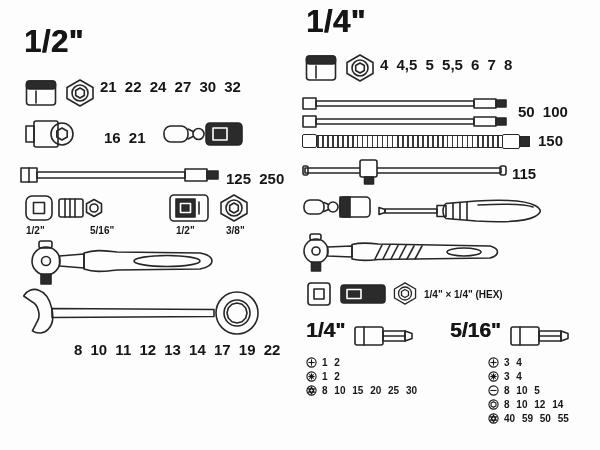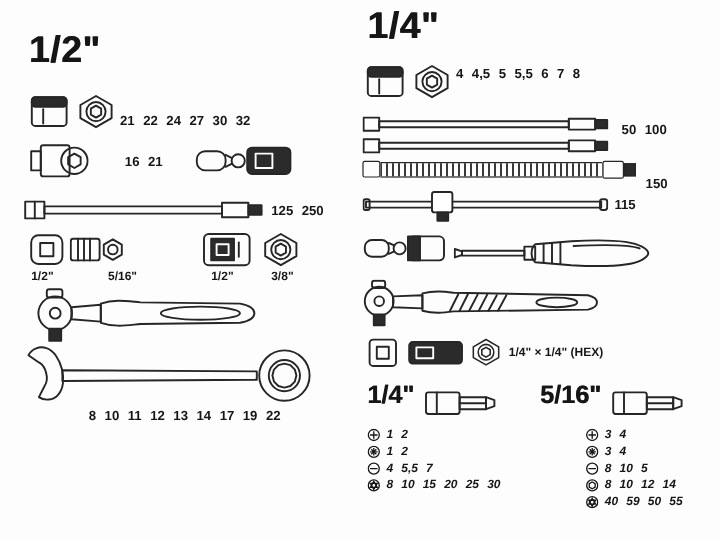--- a/index.html
+++ b/index.html
@@ -1,23 +1,23 @@
 <!DOCTYPE html>
 <html><head>
 <meta charset="utf-8">
 <style>
   html,body{margin:0;padding:0;background:#e9e9e9;}
   #canvas{position:relative;width:600px;height:450px;background:#fdfdfd;
           font-family:"Liberation Sans",sans-serif;color:#161616;overflow:hidden;margin:0 auto;}
   .abs{position:absolute;}
   .h1{font-size:31px;font-weight:bold;letter-spacing:.5px;text-shadow:.6px 0 0 #161616;white-space:nowrap;}
   .h2{font-size:21px;font-weight:bold;text-shadow:.5px 0 0 #161616;white-space:nowrap;}
-  .nums{font-size:11px;font-weight:bold;word-spacing:4px;white-space:nowrap;}
+  .nums{font-size:15px;font-weight:bold;word-spacing:4px;white-space:nowrap;}
   .small-label{font-size:10px;font-weight:bold;white-space:nowrap;}
-  .bit-row{display:flex;height:11px;margin-bottom:3px;font-style:italic;}
+  .bit-row{display:flex;height:11px;margin-bottom:3px;}
   .bit-sizes{font-size:10px;font-weight:bold;word-spacing:4px;white-space:nowrap;}
   svg.tool{stroke:#262626;fill:none;stroke-width:1.6;stroke-linejoin:round;stroke-linecap:round;}
   svg.biticon{stroke:#161616;fill:none;stroke-width:1.2;margin-right:5px;flex:none;}
   .flexwrap{display:flex;align-items:center;}
   .flexcap{width:13px;height:12px;border:1.6px solid #262626;border-radius:2px;flex:none;}
   .flexrib{flex:1;height:11px;border-top:1.6px solid #262626;border-bottom:1.6px solid #262626;
            background:repeating-linear-gradient(90deg,#3a3a3a 0 1.5px,transparent 1.5px 5px);}
   .flexend{width:16px;height:13px;border:1.6px solid #262626;border-radius:2px;flex:none;}
   .flexdrv{width:8px;height:9px;border:1.6px solid #262626;background:#2b2b2b;flex:none;}
 </style>
@@ -185,21 +185,21 @@
 <div id="canvas">
 
   <div class="abs h1" style="left:24px;top:24px">1/2"</div>
 
   <svg class="tool abs" style="left:24px;top:78px" width="34" height="30">
       <use href="#s-socket"></use>
     </svg>
   <svg class="tool abs" style="left:64px;top:78px" width="32" height="30">
       <use href="#s-hexend"></use>
     </svg>
-  <div class="abs nums" style="left:100px;top:95px">21 22 24 27 30 32</div>
+  <div class="abs nums" style="left:100px;top:78px">21 22 24 27 30 32</div>
 
   <svg class="tool abs" style="left:24px;top:116px" width="50" height="36">
       <use href="#s-deepsocket"></use>
     </svg>
   <div class="abs nums" style="left:104px;top:129px">16 21</div>
   <svg class="tool abs" style="left:162px;top:114px" width="84" height="40">
       <use href="#s-ujoint"></use>
     </svg>
 
   <svg class="tool abs" style="left:20px;top:164px" width="200" height="22">
@@ -250,21 +250,21 @@
   <svg class="tool abs" style="left:302px;top:114px" width="208" height="15">
       <use href="#s-ext2"></use>
     </svg>
 
   <div class="abs flexwrap" style="left:302px;top:133px;width:228px;height:16px">
     <div class="flexcap"></div>
     <div class="flexrib"></div>
     <div class="flexend"></div>
     <div class="flexdrv"></div>
   </div>
-  <div class="abs nums" style="left:538px;top:148px">150</div>
+  <div class="abs nums" style="left:538px;top:132px">150</div>
 
   <svg class="tool abs" style="left:302px;top:155px" width="205" height="30">
       <use href="#s-tbar"></use>
     </svg>
   <div class="abs nums" style="left:512px;top:165px">115</div>
 
   <svg class="tool abs" style="left:302px;top:189px" width="72" height="36">
       <use href="#s-ujoint2"></use>
     </svg>
   <svg class="tool abs" style="left:378px;top:195px" width="168" height="32">
@@ -303,58 +303,52 @@
       <span class="bit-sizes">1 2</span>
     </div>
     <div class="bit-row">
       <svg class="biticon" width="11" height="11">
           <use href="#i-pz"></use>
         </svg>
       <span class="bit-sizes">1 2</span>
     </div>
     <div class="bit-row">
       <svg class="biticon" width="11" height="11">
+          <use href="#i-tx"></use>
+        </svg>
+      <span class="bit-sizes">8 10 15 20 25 30</span>
+    </div>
+  </div>
+
+  <div class="abs" style="left:488px;top:357px">
+    <div class="bit-row">
+      <svg class="biticon" width="11" height="11">
+          <use href="#i-ph"></use>
+        </svg>
+      <span class="bit-sizes">3 4</span>
+    </div>
+    <div class="bit-row">
+      <svg class="biticon" width="11" height="11">
+          <use href="#i-pz"></use>
+        </svg>
+      <span class="bit-sizes">3 4</span>
+    </div>
+    <div class="bit-row">
+      <svg class="biticon" width="11" height="11">
           <use href="#i-sl"></use>
         </svg>
-      <span class="bit-sizes">4 5,5 7</span>
+      <span class="bit-sizes">8 10 5</span>
+    </div>
+    <div class="bit-row">
+      <svg class="biticon" width="11" height="11">
+          <use href="#i-hx"></use>
+        </svg>
+      <span class="bit-sizes">8 10 12 14</span>
     </div>
     <div class="bit-row">
       <svg class="biticon" width="11" height="11">
           <use href="#i-tx"></use>
         </svg>
-      <span class="bit-sizes">8 10 15 20 25 30</span>
+      <span class="bit-sizes">40 59 50 55</span>
     </div>
   </div>
 
-  <div class="abs" style="left:488px;top:357px">
-    <div class="bit-row">
-      <svg class="biticon" width="11" height="11">
-          <use href="#i-ph"></use>
-        </svg>
-      <span class="bit-sizes">3 4</span>
-    </div>
-    <div class="bit-row">
-      <svg class="biticon" width="11" height="11">
-          <use href="#i-pz"></use>
-        </svg>
-      <span class="bit-sizes">3 4</span>
-    </div>
-    <div class="bit-row">
-      <svg class="biticon" width="11" height="11">
-          <use href="#i-sl"></use>
-        </svg>
-      <span class="bit-sizes">8 10 5</span>
-    </div>
-    <div class="bit-row">
-      <svg class="biticon" width="11" height="11">
-          <use href="#i-hx"></use>
-        </svg>
-      <span class="bit-sizes">8 10 12 14</span>
-    </div>
-    <div class="bit-row">
-      <svg class="biticon" width="11" height="11">
-          <use href="#i-tx"></use>
-        </svg>
-      <span class="bit-sizes">40 59 50 55</span>
-    </div>
-  </div>
-
 </div>
 
 </body></html>

